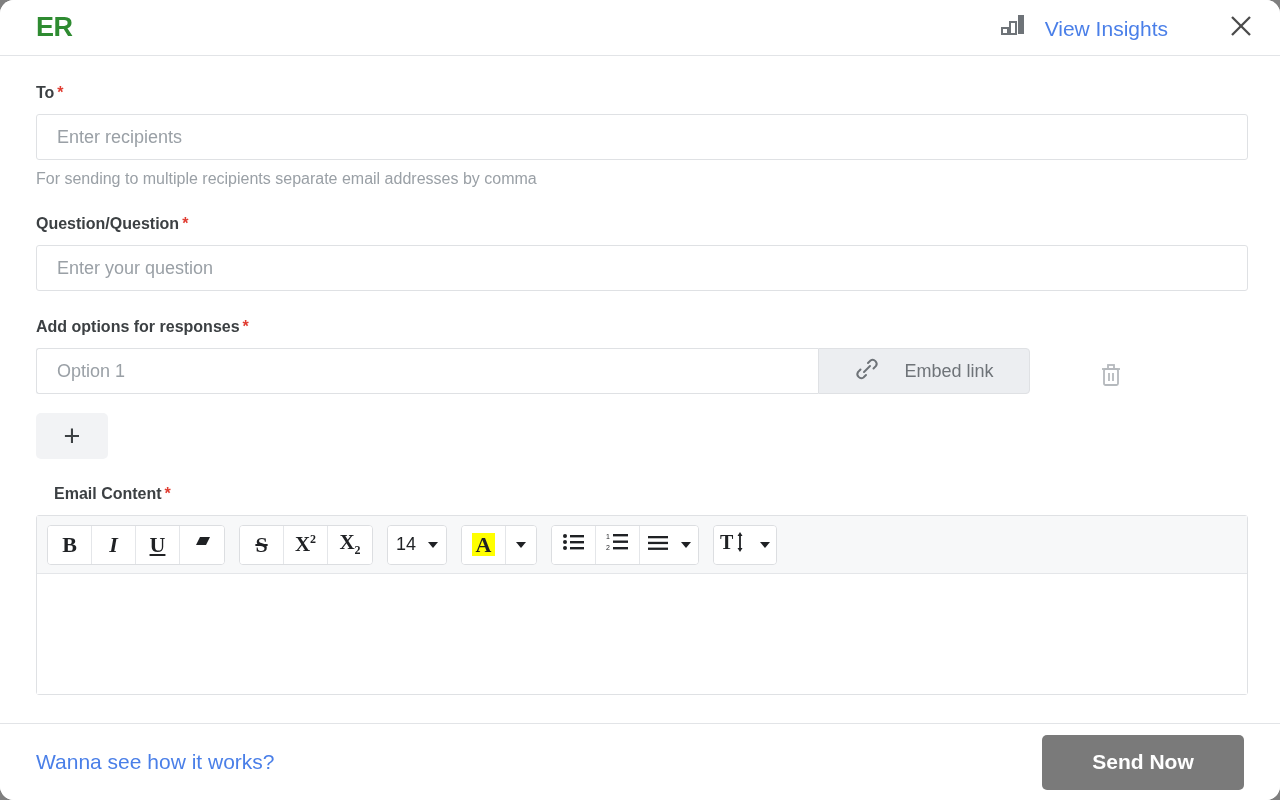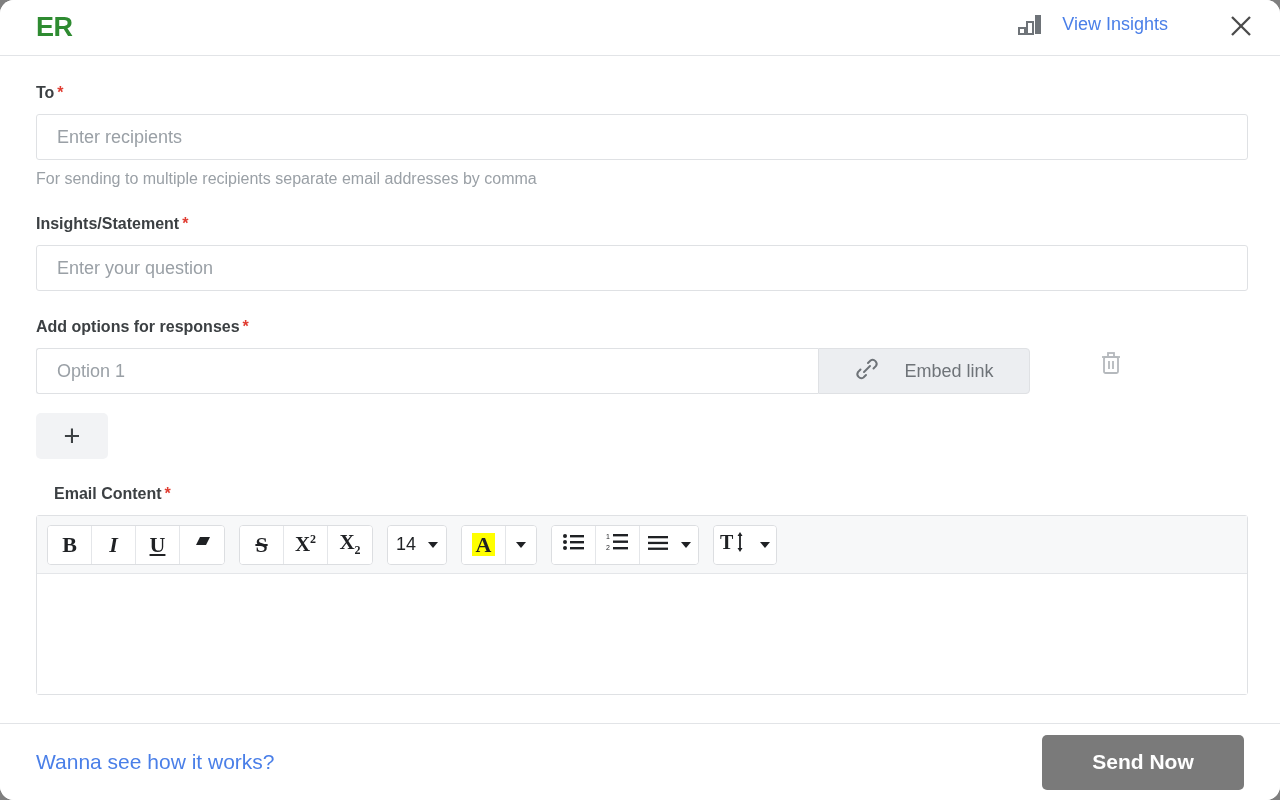--- a/index.html
+++ b/index.html
@@ -38,24 +38,24 @@
     line-height: 1;
   }
   .header-right {
     margin-left: auto;
     display: flex;
     align-items: center;
     gap: 30px;
   }
   .insights-link {
     display: flex;
-    align-items: flex-start;
+    align-items: flex-end;
     gap: 18px;
     color: #4a7fe8;
-    font-size: 18px;
+    font-size: 21px;
     cursor: pointer;
   }
   .insights-icon { display: block; }
   .close-btn {
     width: 30px; height: 30px;
     display: flex; align-items: center; justify-content: center;
     cursor: pointer;
     margin-left: 28px;
   }
 
@@ -121,21 +121,21 @@
   .hint {
     font-size: 16px;
     color: #9aa0a6;
     margin-top: 10px;
     margin-left: 4px;
   }
 
   
   .option-row {
     display: flex;
-    align-items: flex-start;
+    align-items: flex-end;
     margin-top: 12px;
     margin-left: 4px;
   }
   .option-input {
     width: 782px;
     height: 46px;
     border: 1px solid #dfe1e4;
     border-right: none;
     border-radius: 3px 0 0 3px;
     font-family: "Liberation Sans", sans-serif;
@@ -316,21 +316,21 @@
   <div class="body">
 
 
     <div class="field-label to-label">
       <span>To</span><span class="req">*</span>
     </div>
     <input class="text-input" placeholder="Enter recipients" style="">
     <div class="hint">For sending to multiple recipients separate email addresses by comma</div>
 
     <div class="field-label q-label">
-      <span>Insights/Statement</span><span class="req">*</span>
+      <span>Question/Question</span><span class="req">*</span>
     </div>
     <input class="text-input" placeholder="Enter your question" style="">
 
     <div class="field-label opt-label">
       <span>Add options for responses</span><span class="req">*</span>
     </div>
     <div class="option-row">
       <input class="option-input" placeholder="Option 1" style="">
       <div class="embed-btn">
         <span>

